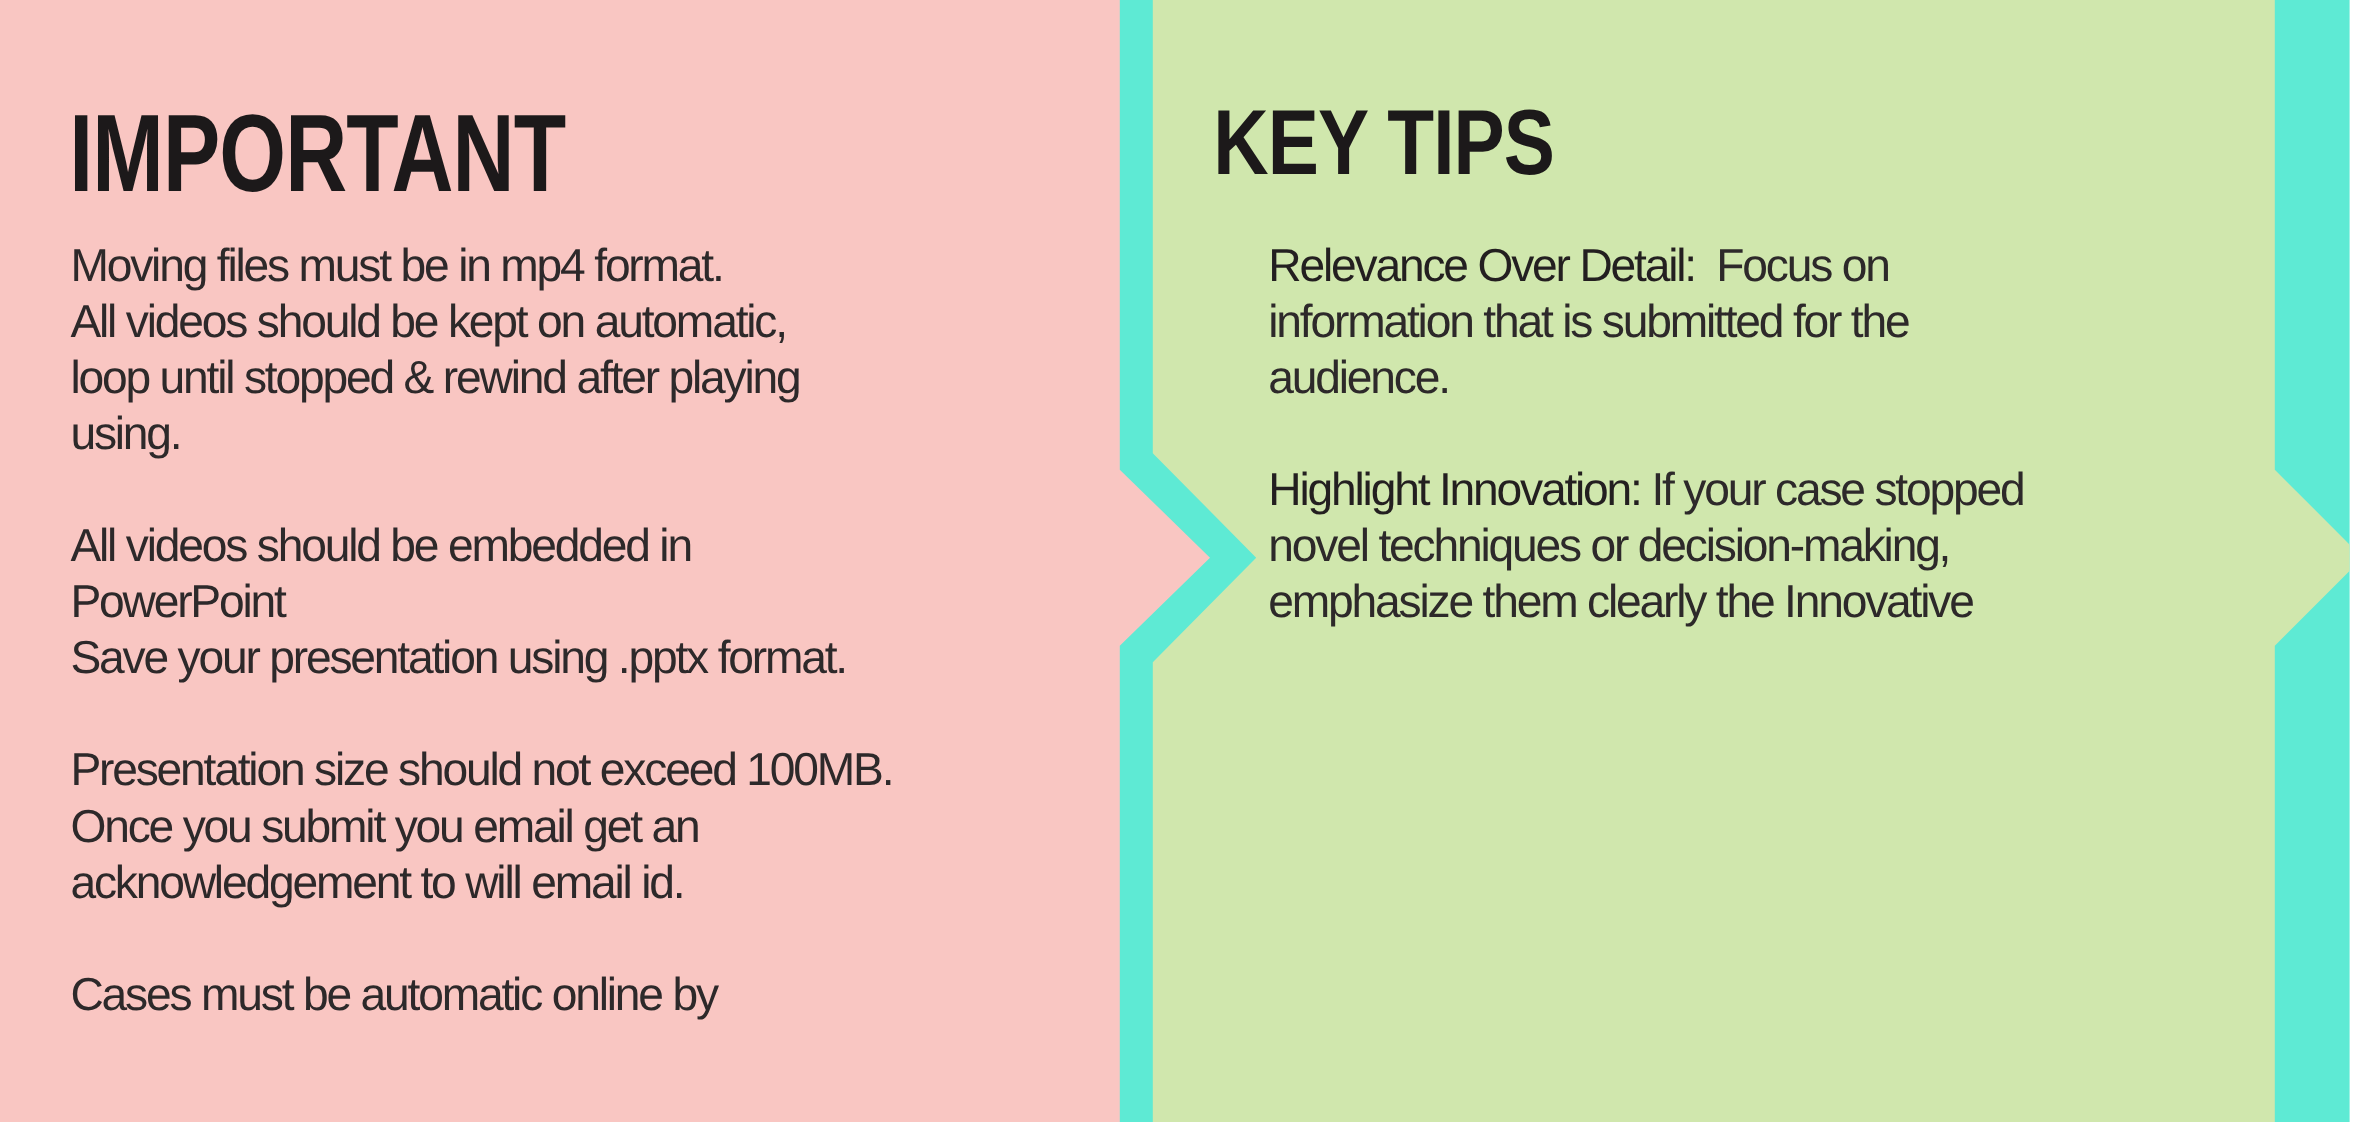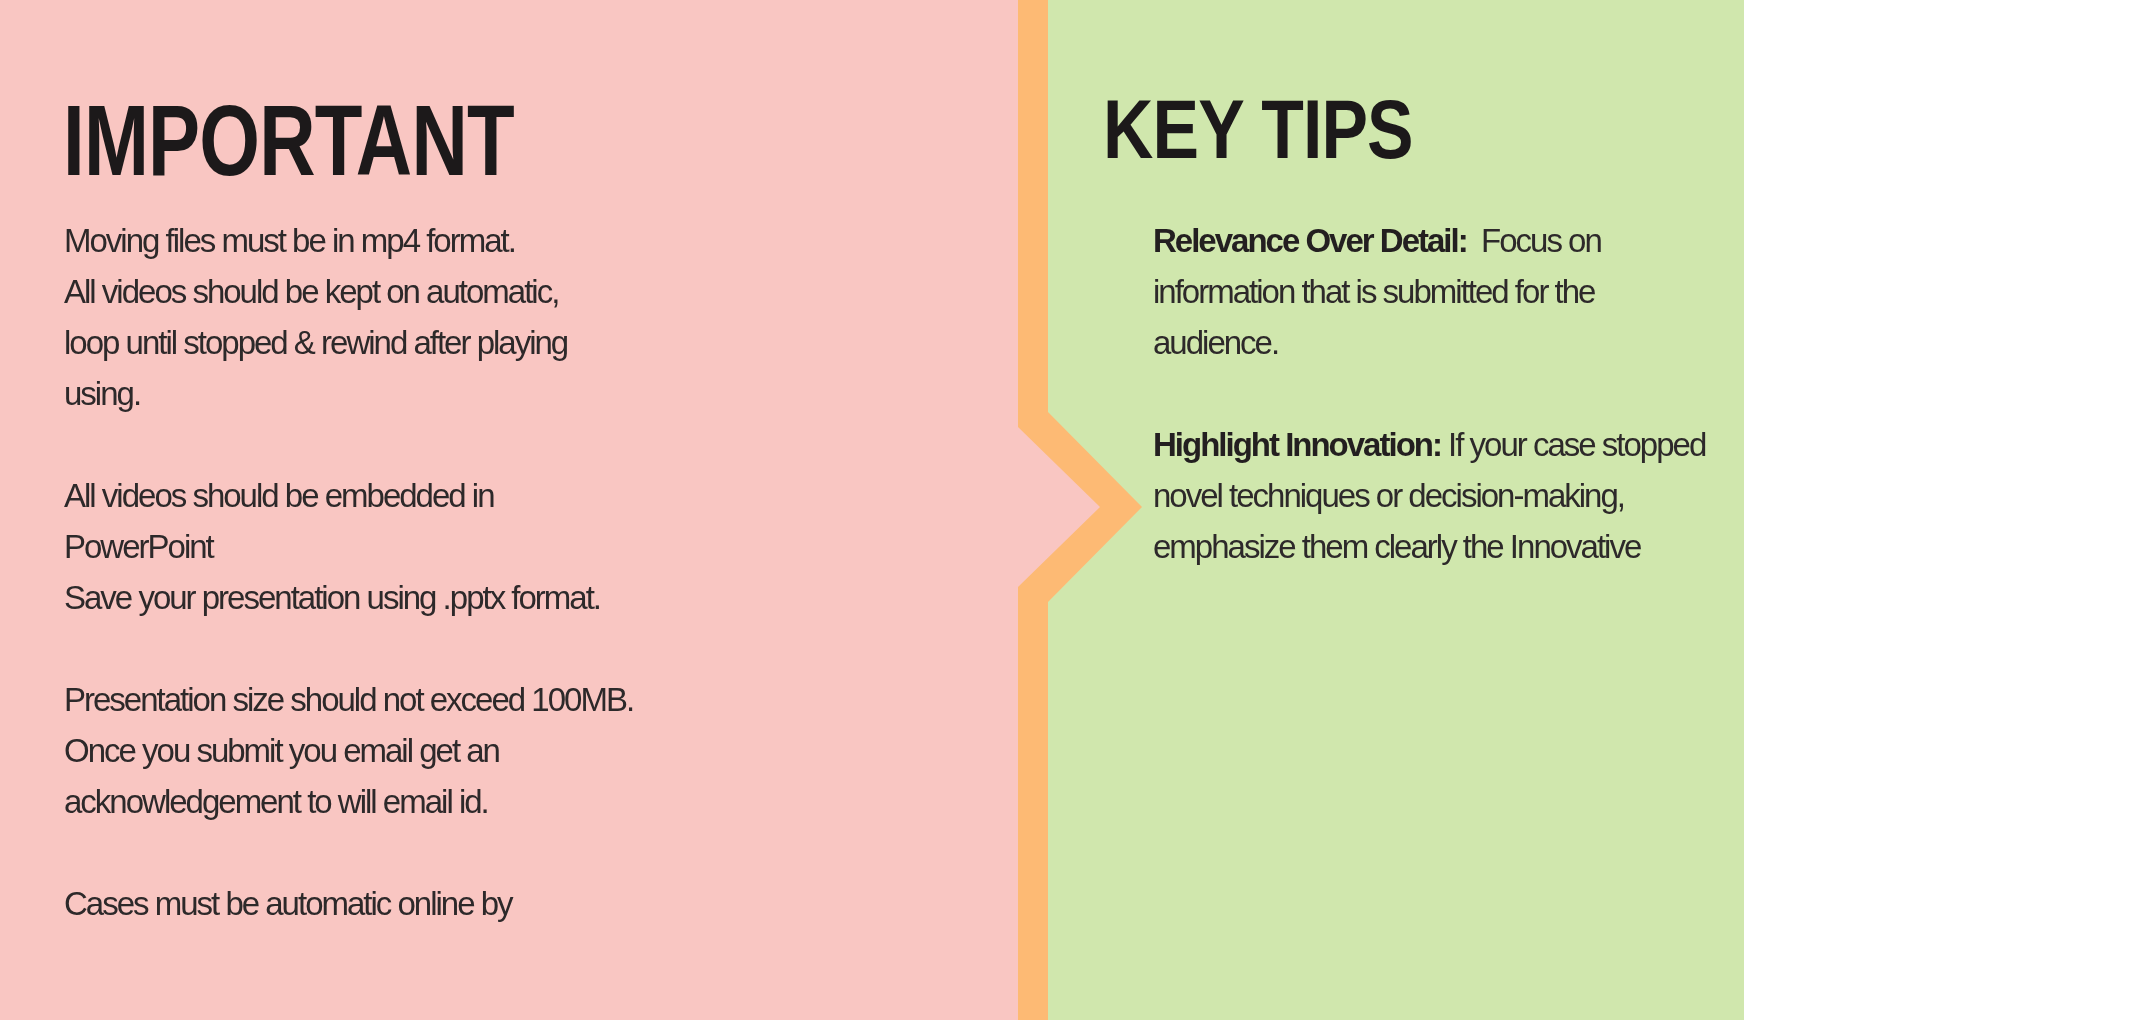--- a/index.html
+++ b/index.html
@@ -1,20 +1,20 @@
 <!DOCTYPE html>
 <html><head>
 <meta charset="utf-8">
 <style>
   html, body { margin: 0; padding: 0; background: #ffffff; }
   .canvas {
     position: relative;
-    width: 1744px;
+    width: 2136px;
     height: 1020px;
-    background: #fdba74;
+    background: #5eead4;
     overflow: hidden;
     font-family: "Liberation Sans", sans-serif;
     color: #2d292a;
   }
   svg.panels { position: absolute; left: 0; top: 0; width: 2150px; height: 1020px; }
 
   .title {
     position: absolute;
     font-weight: bold;
     line-height: 1;
@@ -25,27 +25,27 @@
   }
   .left-title  { left: 63px;  top: 90px; font-size: 100px; transform: scaleX(0.78); }
   .right-title { left: 1103px; top: 87px; font-size: 84px;  transform: scaleX(0.83); }
 
   .body-block { position: absolute; }
   .left-body  { left: 64px;   top: 215px; }
   .right-body { left: 1153px; top: 215px; }
 
   .line {
     height: 51px;
-    font-size: 33px;
+    font-size: 42px;
     line-height: 51px;
     letter-spacing: -2px;
     white-space: pre;
     color: #2d292a;
   }
-  .line b { font-weight: bold; color: #231f20; }
+  .line b { font-weight: normal; color: #231f20; }
 </style>
 </head>
 <body>
 
 <div class="canvas">
 
   <svg class="panels" viewBox="0 0 2150 1020" xmlns="http://www.w3.org/2000/svg" aria-hidden="true">
     <polygon points="0,0 1018,0 1018,427 1100,507 1018,587 1018,1020 0,1020" fill="#f9c6c2"></polygon>
     <polygon points="1048,0 2068,0 2068,427 2148,507 2068,587 2068,1020 1048,1020 1048,602 1142,507 1048,412" fill="#d0e7ad"></polygon>
   </svg>

